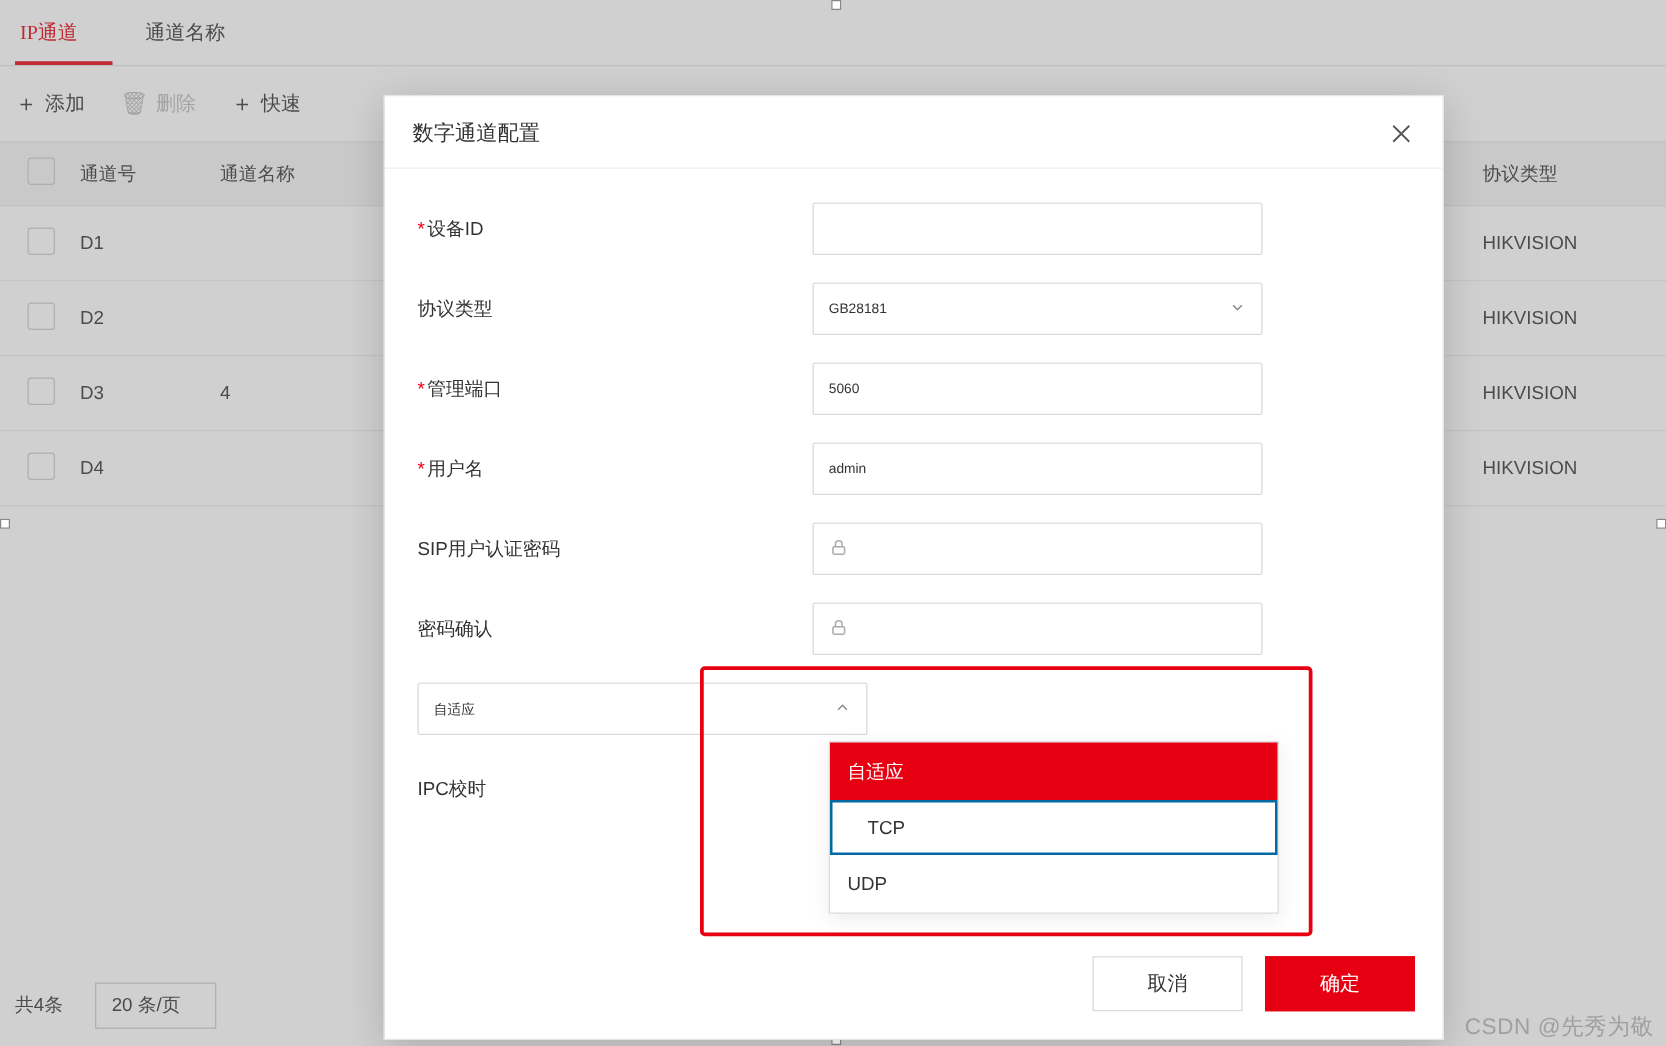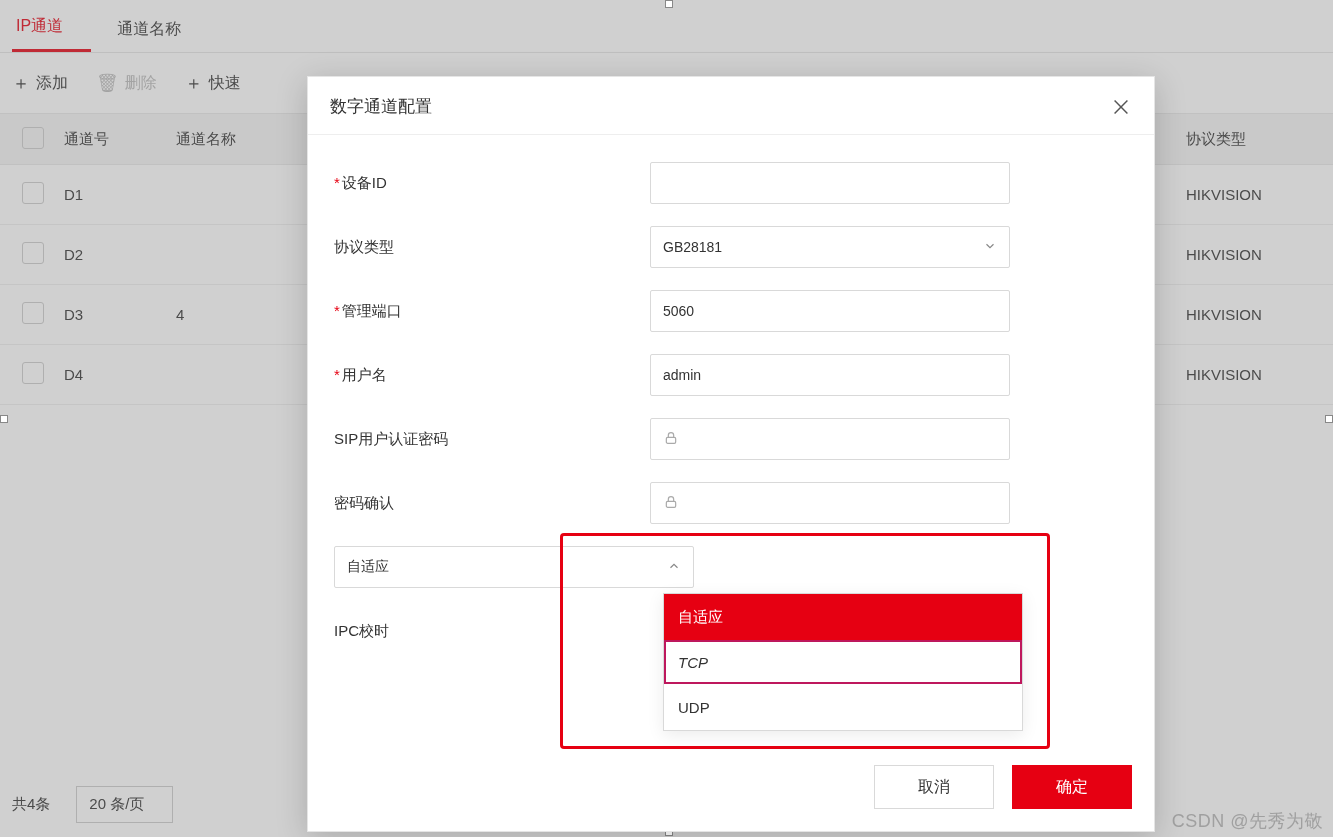--- a/index.html
+++ b/index.html
@@ -11,21 +11,21 @@
       height: 837px;
       overflow: hidden;
       position: relative;
       background: #fff;
     }
     
     .tabs {
       display: flex;
       border-bottom: 1px solid #e5e5e5;
       padding: 0 12px;
-      align-items: flex-end;
+      font-family: Liberation Serif, serif;
     }
     .tab {
       padding: 16px 26px 12px 26px;
       color: #333;
       cursor: pointer;
       font-size: 16px;
     }
     .tab.active {
       color: #e60012;
       border-bottom: 3px solid #e60012;
@@ -149,21 +149,21 @@
       color: #333;
       padding-right: 14px;
     }
     .form-label .req { color: #e60012; margin-right: 2px; }
     .form-control {
       width: 360px;
       height: 42px;
       border: 1px solid #d9d9d9;
       border-radius: 2px;
       padding: 0 12px;
-      font-size: 14px;
+      font-size: 11px;
       color: #555;
       display: flex;
       align-items: center;
       justify-content: space-between;
       background: #fff;
     }
     .form-control .placeholder { color: #333; }
     .form-control .chev { color: #888; }
     .lock-icon { color:#aaa; }
     
@@ -188,21 +188,21 @@
     }
     .dropdown .opt {
       height: 46px;
       display: flex;
       align-items: center;
       padding: 0 14px;
       cursor: pointer;
       font-size: 15px;
     }
     .dropdown .opt.selected { background: #e60012; color: #fff; }
-    .dropdown .opt.hl { border: 2px solid #be185d; height: 44px; padding: 0 12px; font-style: italic; }
+    .dropdown .opt.hl { border: 2px solid #0369a1; height: 44px; padding: 0 28px; }
     
     .modal-foot {
       display: flex;
       justify-content: flex-end;
       align-items: center;
       padding: 18px 22px 22px 22px;
       gap: 18px;
     }
     .mbtn {
       width: 120px;

